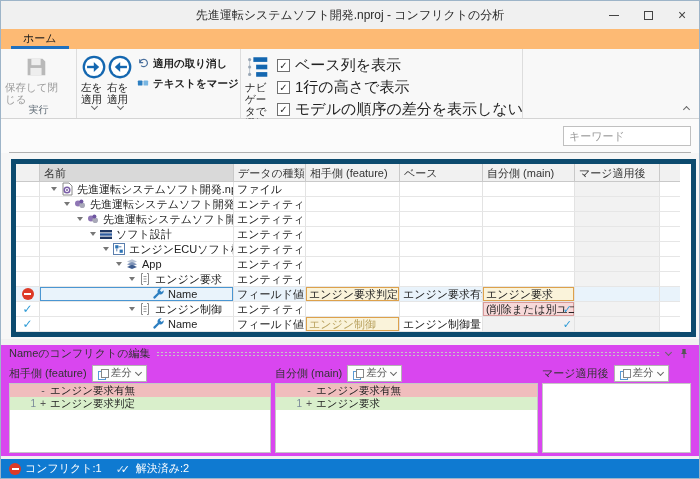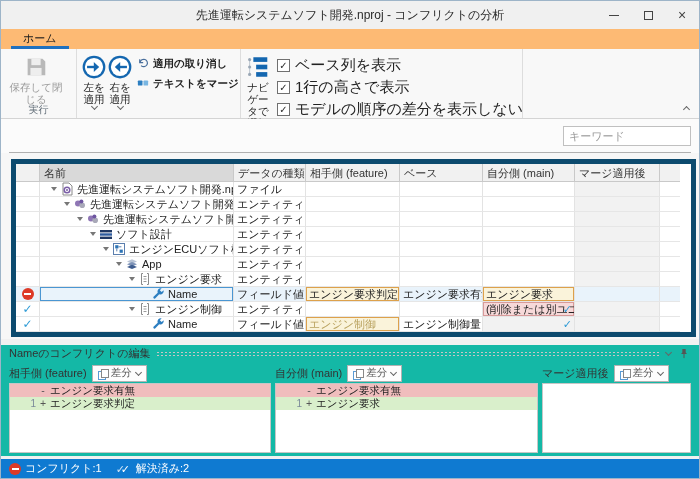--- a/index.html
+++ b/index.html
@@ -21,21 +21,21 @@
   
   .ribbon-tabs { height:20px; background:#fdba74; display:flex; flex:0 0 auto; }
   .rtab { margin-left:10px; padding:2px 12px 0 12px; font-size:11px; color:#1a1a1a;
           border-bottom:3px solid #1e70bf; display:flex; align-items:center; }
 
   
   .ribbon { height:70px; background:#f8f8f8; border-bottom:1px solid #d4d4d4; display:flex; position:relative; flex:0 0 auto; }
   .rgroup { position:relative; border-right:1px solid #ddd; padding:2px 4px 14px 4px; display:flex; align-items:flex-start; }
   .rgroup-label { position:absolute; bottom:1px; left:0; right:0; text-align:center; font-size:10px; color:#5f6b76; }
   .bigbtn { width:62px; display:flex; flex-direction:column; align-items:center; padding-top:3px; gap:1px; cursor:default; }
-  .bigbtn .blabel { font-size:10.5px; color:#222; text-align:center; line-height:1.15; }
+  .bigbtn .blabel { font-size:10.5px; color:#222; text-align:left; line-height:1.15; }
   .bigbtn.disabled .blabel { color:#9a9a9a; }
   .icon28 { width:26px; height:26px; display:flex; align-items:center; justify-content:center; }
   .chev { display:inline-block; width:5px; height:5px; border-right:1.4px solid #666; border-bottom:1.4px solid #666; }
   .chev.down { transform:rotate(45deg); margin-top:-2px; }
   .chev.up { transform:rotate(-135deg); margin-top:4px; }
   .smallbtns { display:flex; flex-direction:column; gap:6px; padding:6px 4px 0 4px;font-weight:bold; }
   .smallbtn { display:flex; align-items:center; gap:4px; font-size:10.5px; color:#222; white-space:nowrap; }
   .cbcol { display:flex; flex-direction:column; gap:3px; padding:5px 6px 0 6px; }
   .cb-row { display:flex; align-items:center; gap:5px; white-space:nowrap; }
   .cb-box { width:13px; height:13px; border:1px solid #707070; background:#fff; font-size:10px; line-height:11px;
@@ -72,21 +72,21 @@
   .expander.hidden { visibility:hidden; }
   .rowicon { width:14px; height:14px; flex:0 0 auto; display:flex; }
   .rowicon svg { width:14px; height:14px; }
   .cellcheck { position:absolute; right:2px; top:0; color:#2e9bd6; font-weight:bold; font-size:11px; }
   .noentry { width:12px; height:12px; border-radius:50%; background:#dd3a27; position:relative; display:inline-block; }
   .noentry::after { content:""; position:absolute; left:2.5px; right:2.5px; top:5px; height:2px; background:#fff; }
   .gcheck { color:#2e9bd6; font-weight:bold; font-size:12px; line-height:12px; }
 
   
   .gap { height:6px; background:#f1f1f1; flex:0 0 auto; }
-  .bottom-panel { height:111px; background:#14b8a6; padding:1px 8px 0 8px; flex:0 0 auto; }
+  .bottom-panel { height:111px; background:#d946ef; padding:1px 8px 0 8px; flex:0 0 auto; }
   .panel-titlebar { height:15px; display:flex; align-items:center; gap:6px; }
   .panel-title { font-size:11px; color:#333; white-space:nowrap; }
   .grip-dots { flex:1; height:6px; background-image:radial-gradient(#c6c6c6 1px, transparent 1px);
                background-size:4px 3px; }
   .panel-ctl { display:flex; align-items:center; gap:8px; padding-right:2px; }
   .panes { display:flex; gap:4px; margin-top:2px; }
   .pane { display:flex; flex-direction:column; }
   .pane1 { width:262px; } .pane2 { width:263px; } .pane3 { flex:1; }
   .pane-header { height:20px; display:flex; align-items:center; gap:5px; font-size:11px; color:#333; }
   .diff-btn { display:flex; align-items:center; gap:4px; height:17px; padding:0 5px; border:1px solid #b3b3b3;

